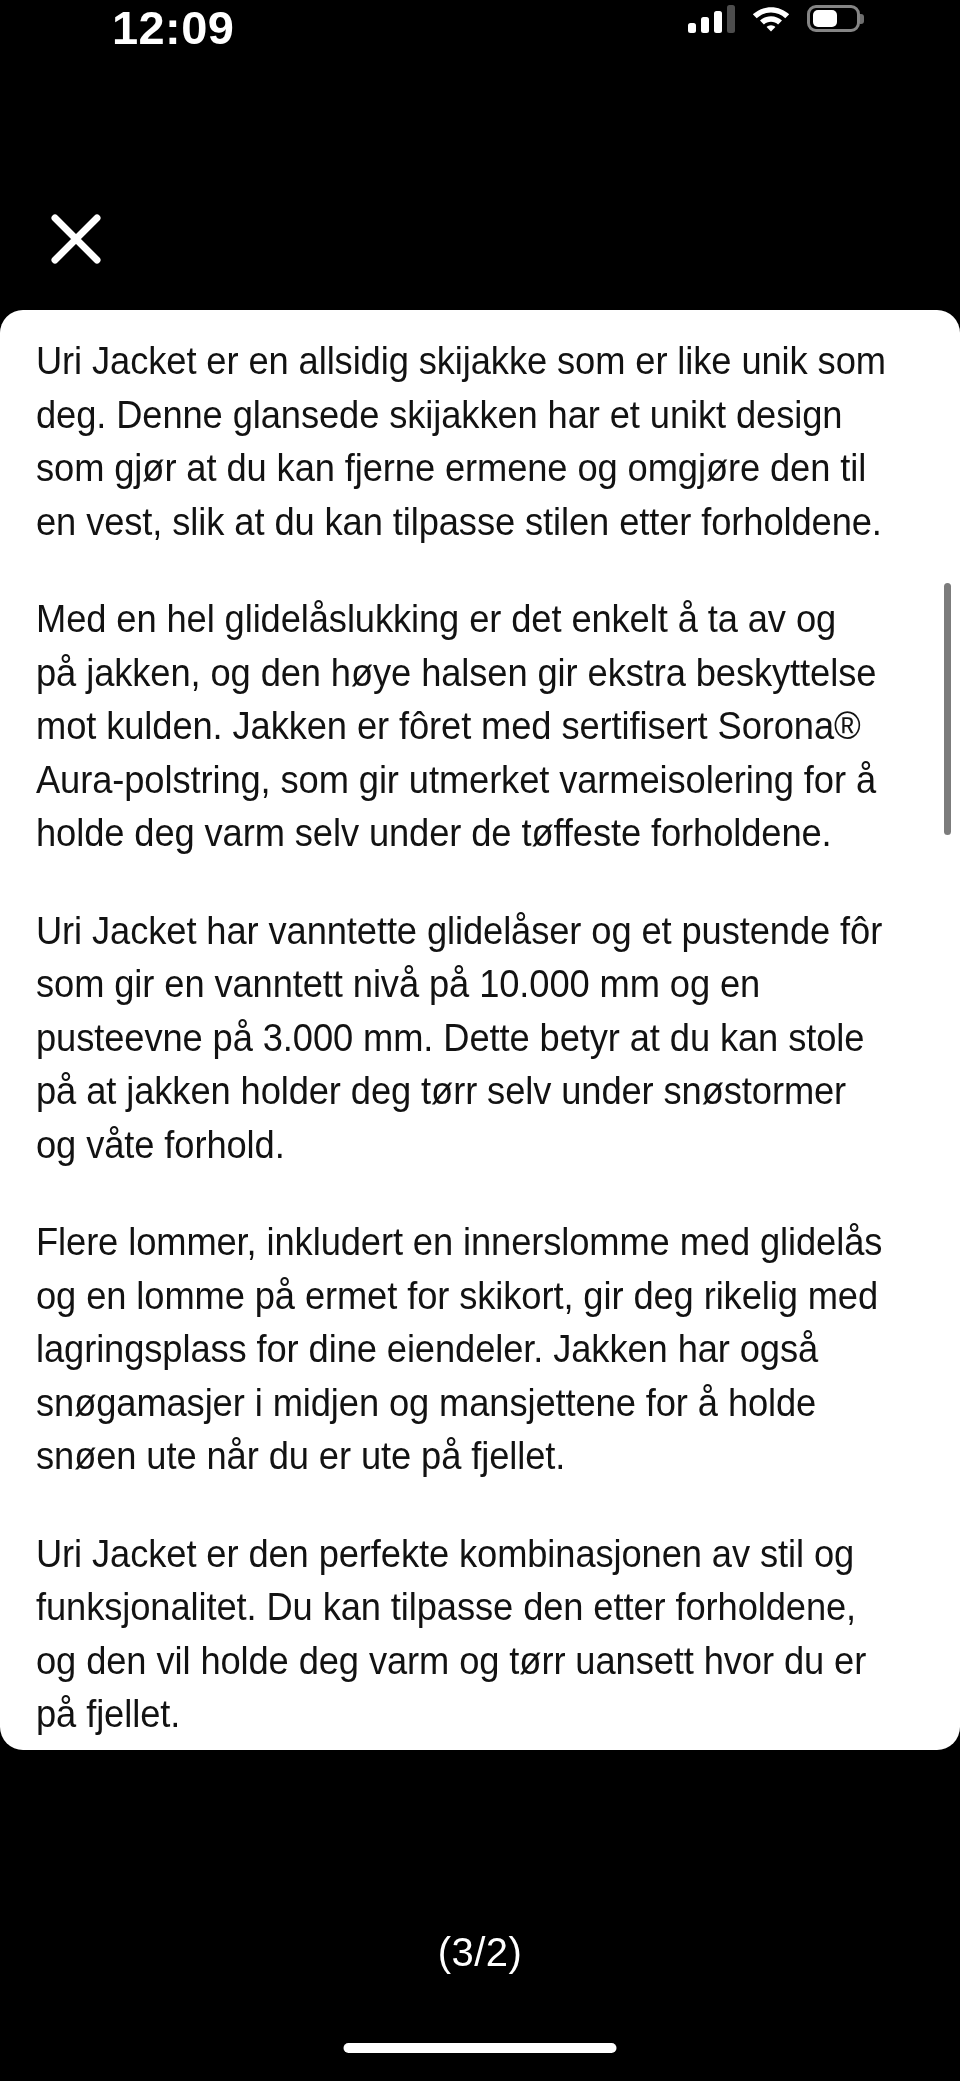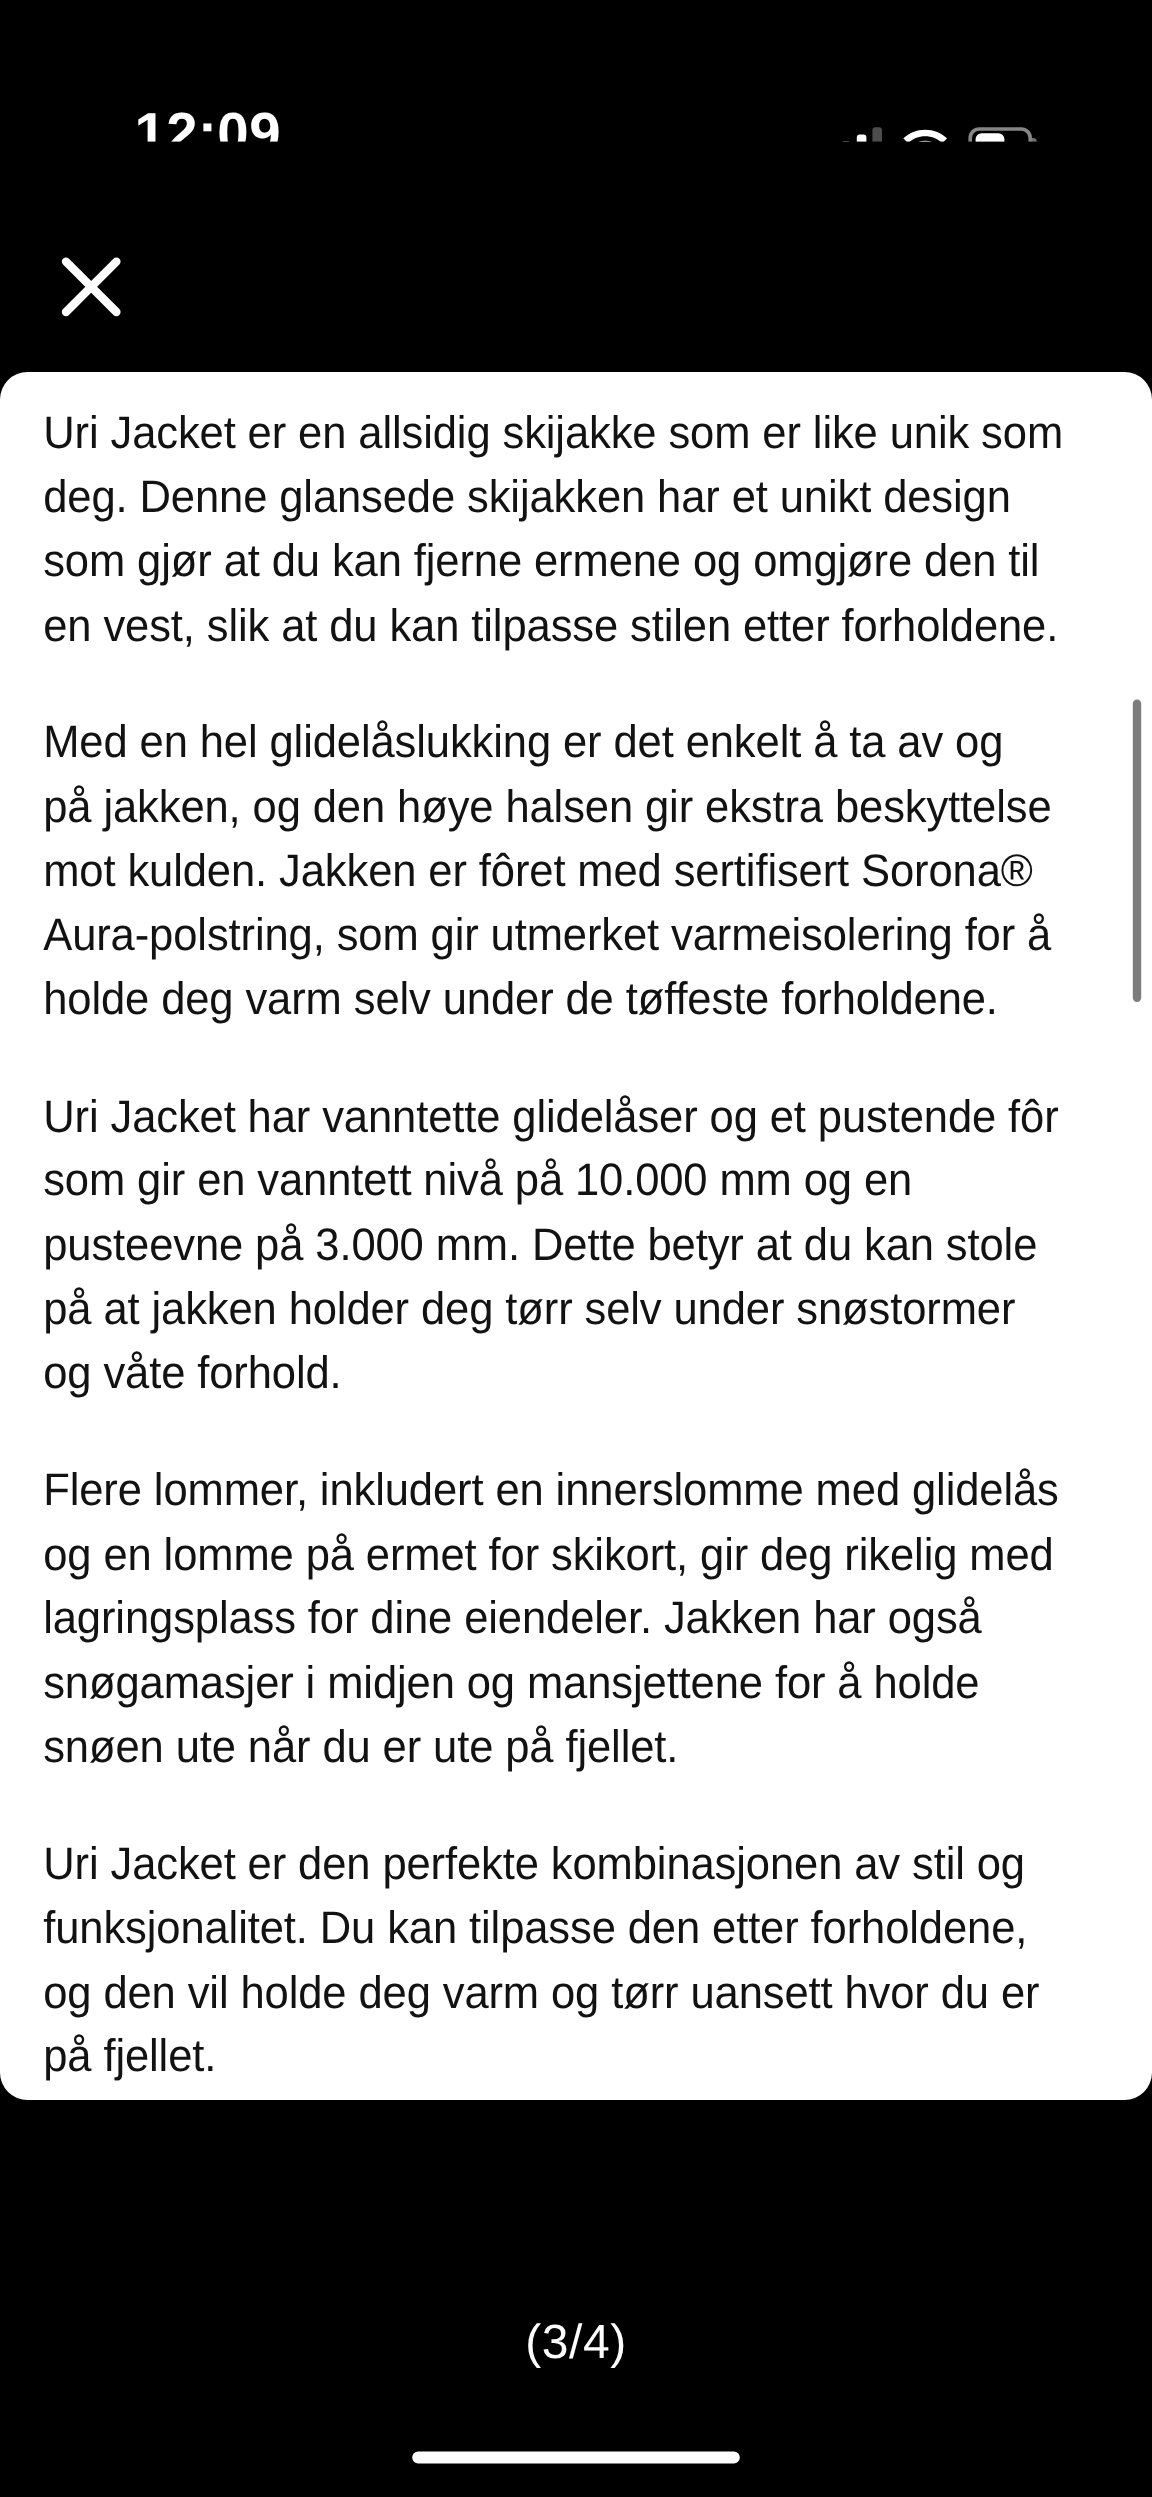--- a/index.html
+++ b/index.html
@@ -12,27 +12,27 @@
     height: 2081px;
     position: relative;
     overflow: hidden;
     font-family: "Liberation Sans", sans-serif;
     -webkit-font-smoothing: antialiased;
   }
 
   
   .status-bar {
     position: absolute;
-    top: 16px;
+    top: 4px;
     left: 0;
     width: 960px;
     height: 118px;
     background: #000000;
     display: flex;
-    align-items: flex-end;
+    align-items: flex-start;
     justify-content: space-between;
     box-sizing: border-box;
     padding: 0 58px 0 0;
   }
   .status-time {
     color: #ffffff;
     font-size: 47px;
     font-weight: 600;
     letter-spacing: 0.4px;
     margin-left: 112px;
@@ -235,15 +235,15 @@
     <p class="desc-paragraph">Flere lommer, inkludert en innerslomme med glidelås og en lomme på ermet for skikort, gir deg rikelig med lagringsplass for dine eiendeler. Jakken har også snøgamasjer i midjen og mansjettene for å holde snøen ute når du er ute på fjellet.</p>
     <p class="desc-paragraph">Uri Jacket er den perfekte kombinasjonen av stil og funksjonalitet. Du kan tilpasse den etter forholdene, og den vil holde deg varm og tørr uansett hvor du er på fjellet.</p>
   </div>
 </div>
 
 <div class="scrollbar-track">
   <div class="scrollbar-thumb"></div>
 </div>
 
 <div class="footer">
-  <div class="page-indicator">(3/4)</div>
+  <div class="page-indicator">(3/2)</div>
   <div class="home-indicator"></div>
 </div>
 
 </body></html>

